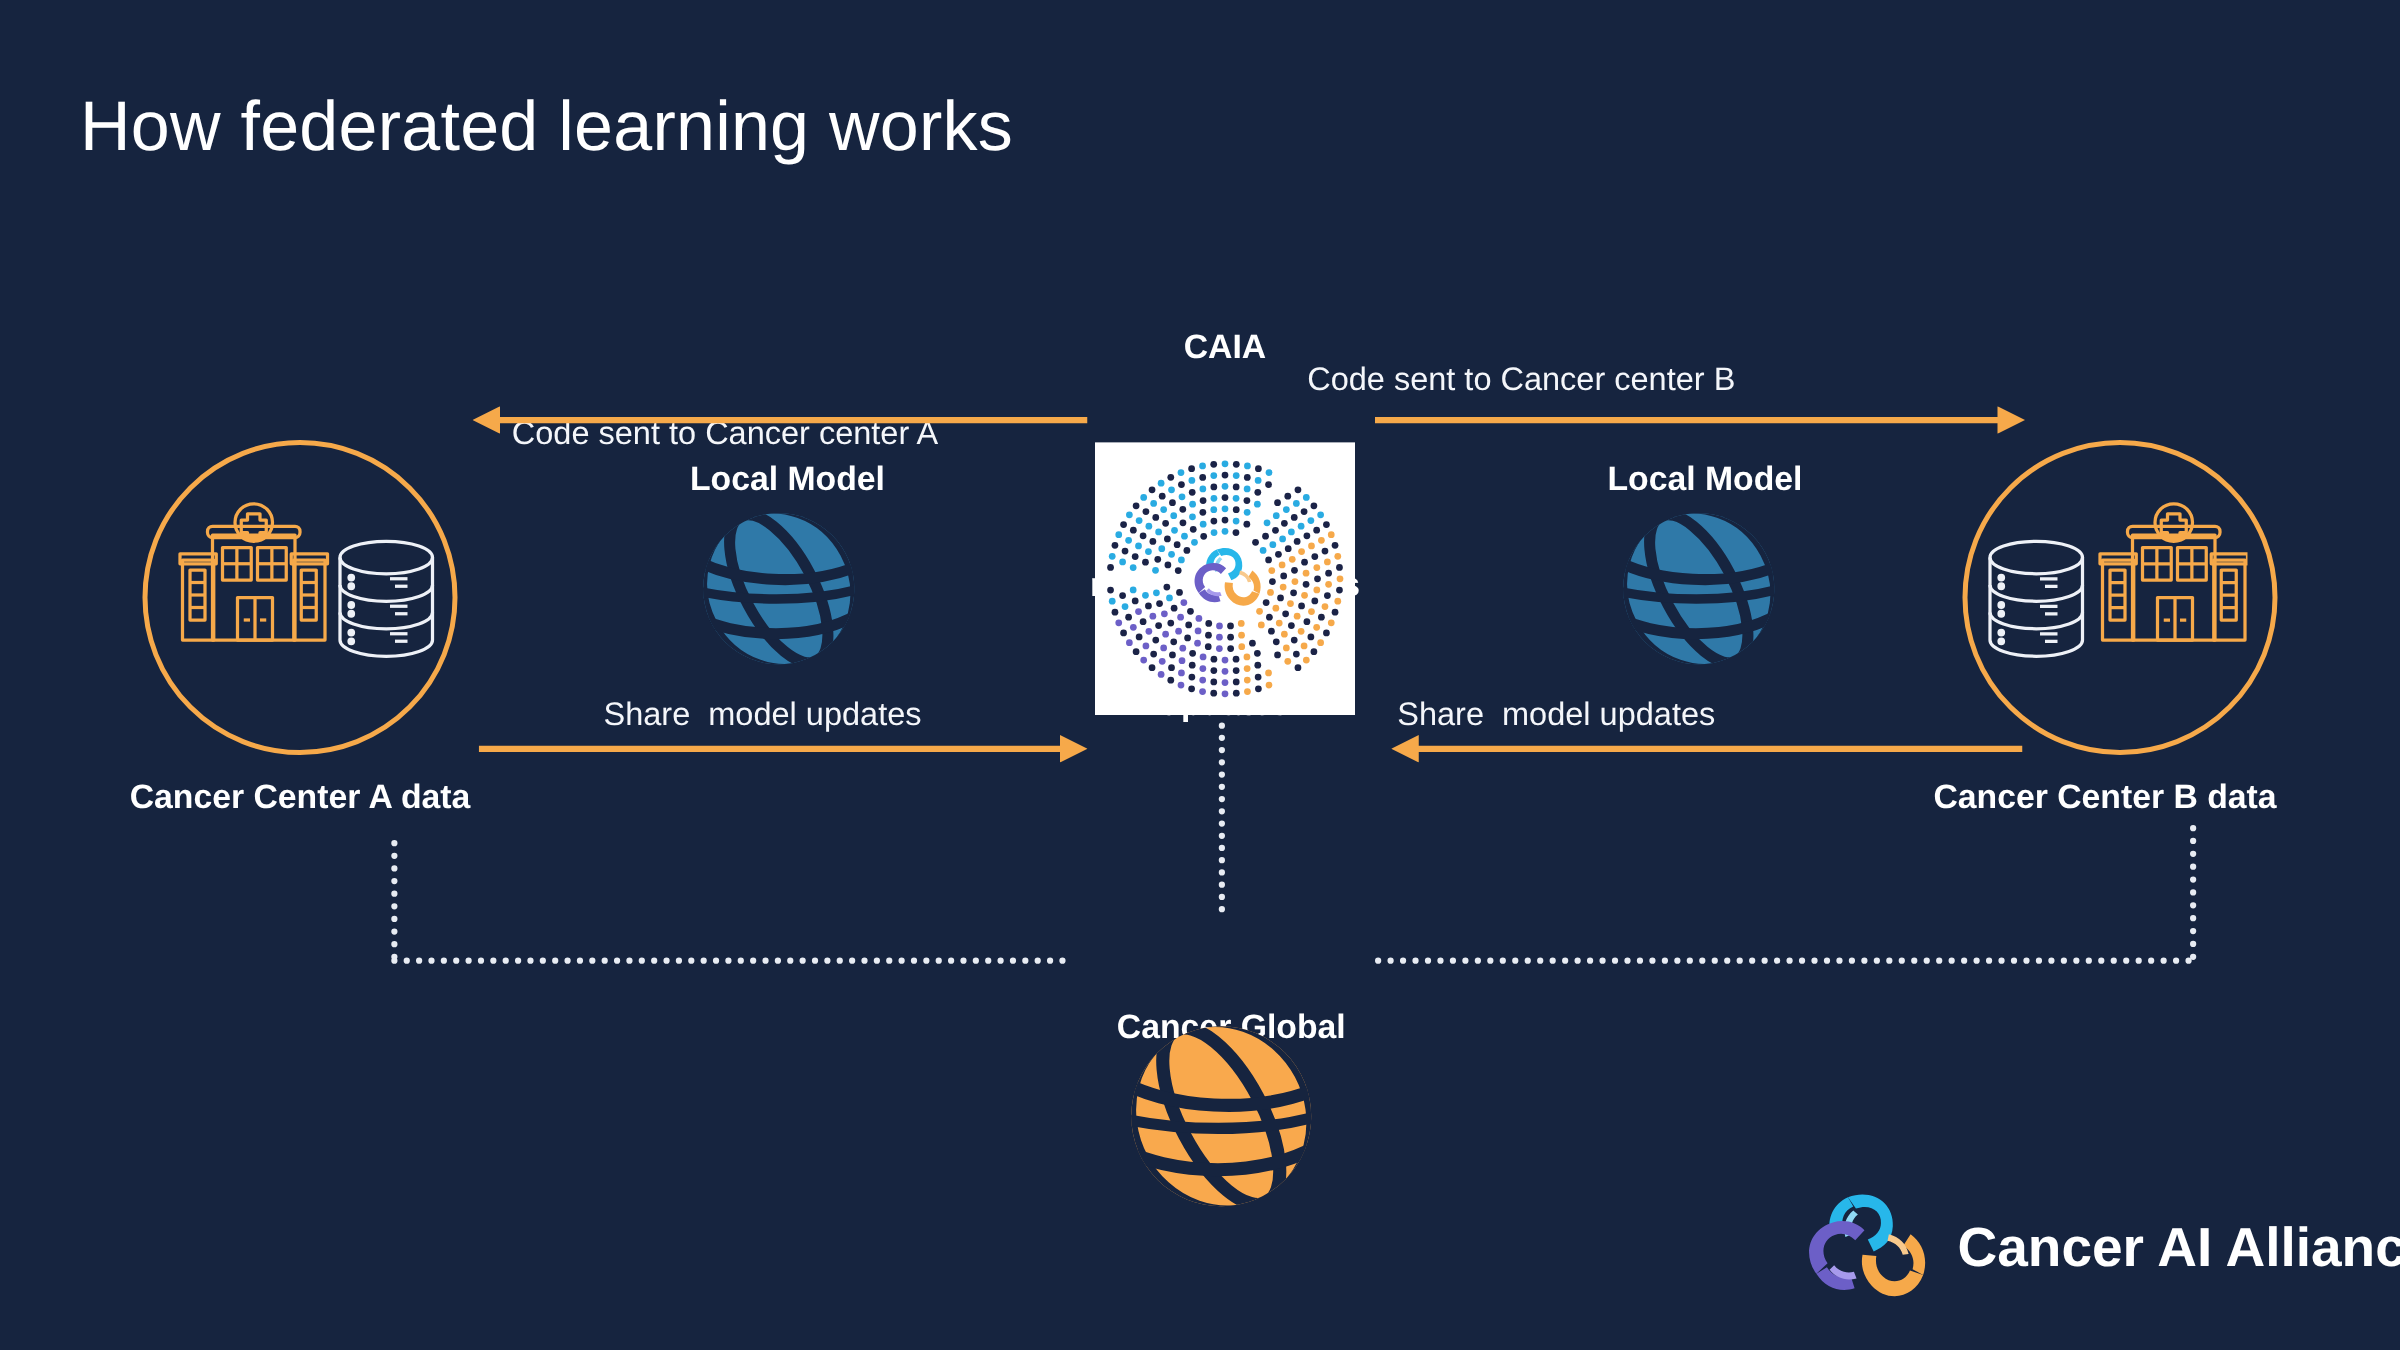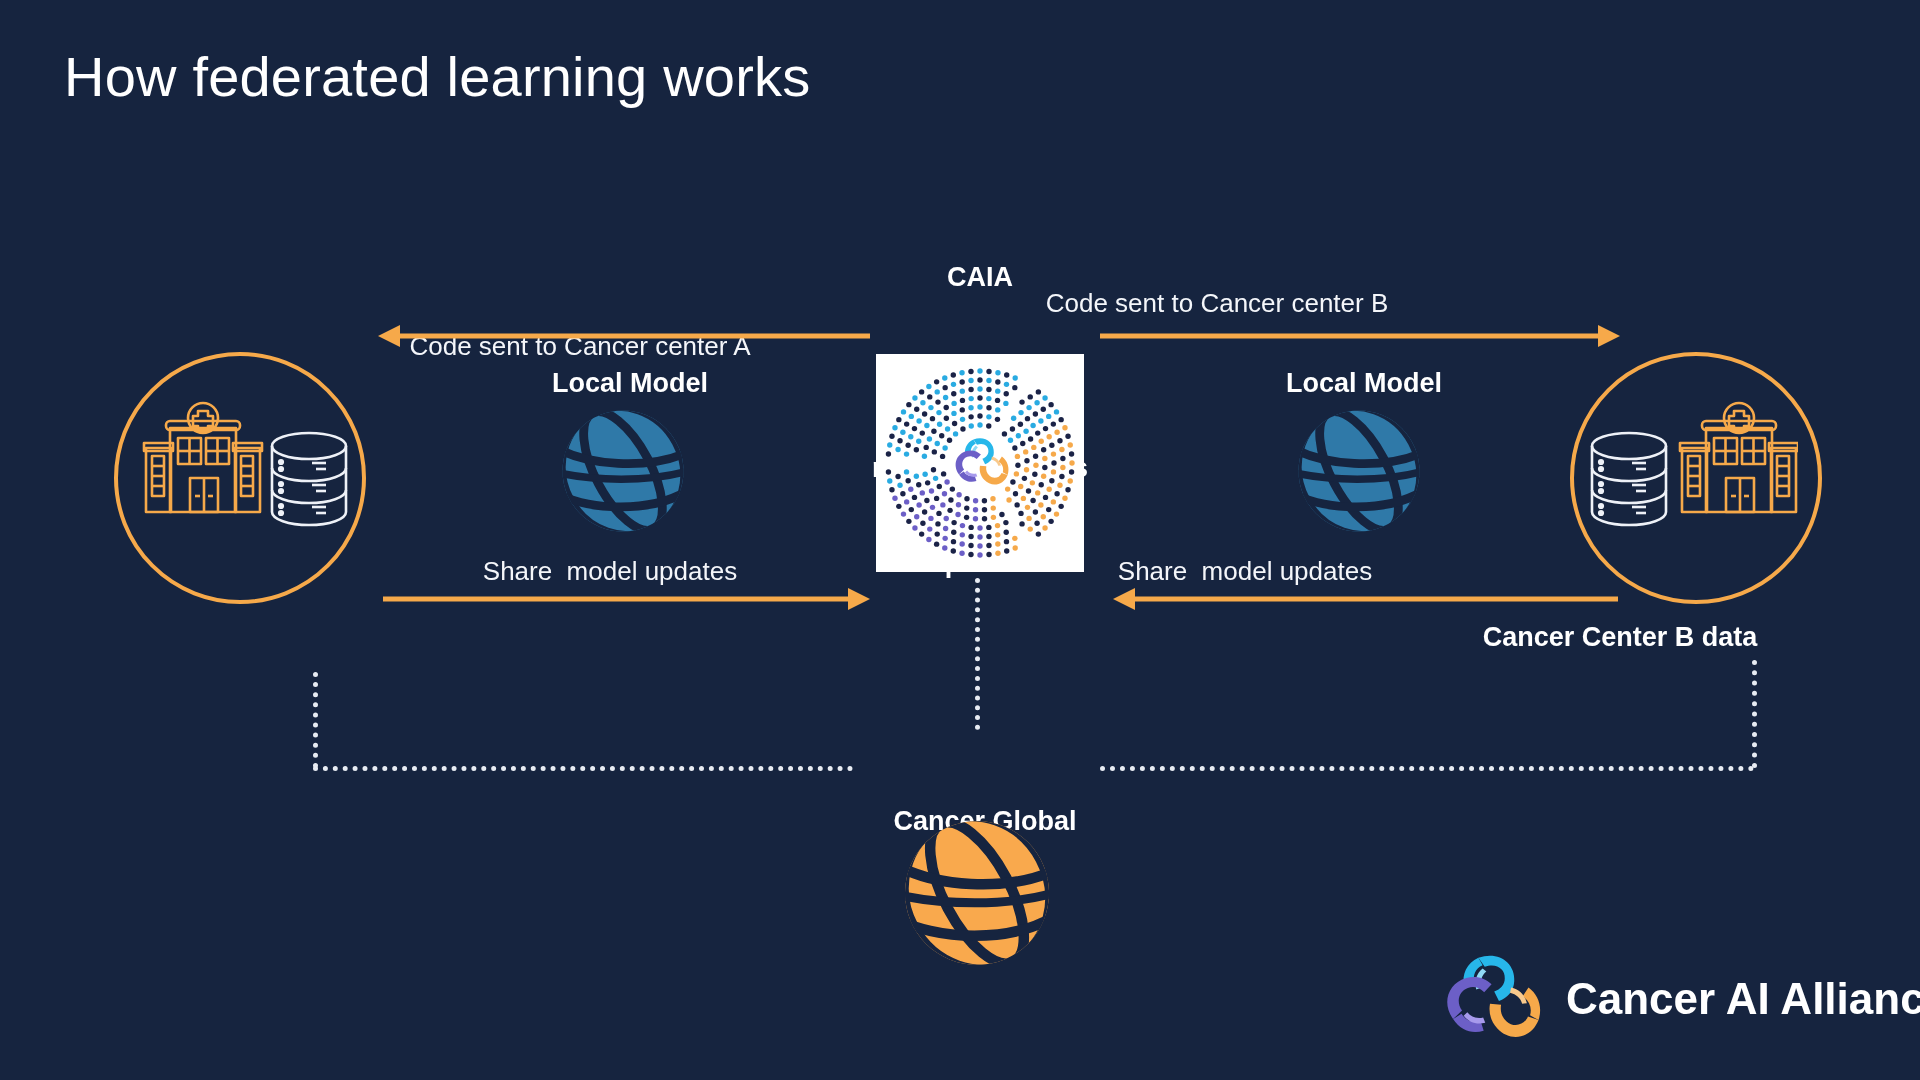--- a/index.html
+++ b/index.html
@@ -14,21 +14,21 @@
     background: #16243f;
     overflow: hidden;
     font-family: "Liberation Sans", sans-serif;
     color: #ffffff;
   }
 
   
   #page-title {
     position: absolute;
     left: 64px;
-    top: 44px;
+    top: 68px;
     font-size: 56px;
     font-weight: 300;
     letter-spacing: 0.2px;
     color: #ffffff;
     white-space: nowrap;
   }
 
   
   .txt {
     position: absolute;
@@ -475,20 +475,21 @@
         <line x1="172" y1="63" x2="186" y2="63"></line>
           <line x1="176" y1="69" x2="186" y2="69"></line>
         <line x1="172" y1="85" x2="186" y2="85"></line>
           <line x1="176" y1="91" x2="186" y2="91"></line>
         <line x1="172" y1="107" x2="186" y2="107"></line>
           <line x1="176" y1="113" x2="186" y2="113"></line>
       </g>
     </svg>
   </div>
 
+  <div class="txt lbl-bold" style="left:60px; top:622px; width:360px;">Cancer Center A data</div>
 
   <div class="txt lbl-bold" style="left:500px; top:368px; width:260px;">Local Model</div>
 
   <div class="icon-wrap" style="left:560px; top:408px;">
     <svg width="126" height="126" viewBox="0 0 100 100">
       <defs>
         <clipPath id="clipA">
             <circle cx="50" cy="50" r="48"></circle>
           </clipPath>
       </defs>
@@ -567,21 +568,21 @@
           <line x1="12" y1="76" x2="24" y2="76"></line>
           <line x1="12" y1="86" x2="24" y2="86"></line>
         <rect x="101" y="56" width="12" height="40"></rect>
         <line x1="101" y1="66" x2="113" y2="66"></line>
           <line x1="101" y1="76" x2="113" y2="76"></line>
           <line x1="101" y1="86" x2="113" y2="86"></line>
       </g>
     </svg>
   </div>
 
-  <div class="txt lbl-bold" style="left:1440px; top:622px; width:360px;">Cancer Center B data</div>
+  <div class="txt lbl-bold" style="left:1504px; top:622px; width:360px;">Cancer Center B data</div>
 
   <div class="txt lbl-bold" style="left:1234px; top:368px; width:260px;">Local Model</div>
 
   <div class="icon-wrap" style="left:1296px; top:408px;">
     <svg width="126" height="126" viewBox="0 0 100 100">
       <defs>
         <clipPath id="clipB">
             <circle cx="50" cy="50" r="48"></circle>
           </clipPath>
       </defs>

